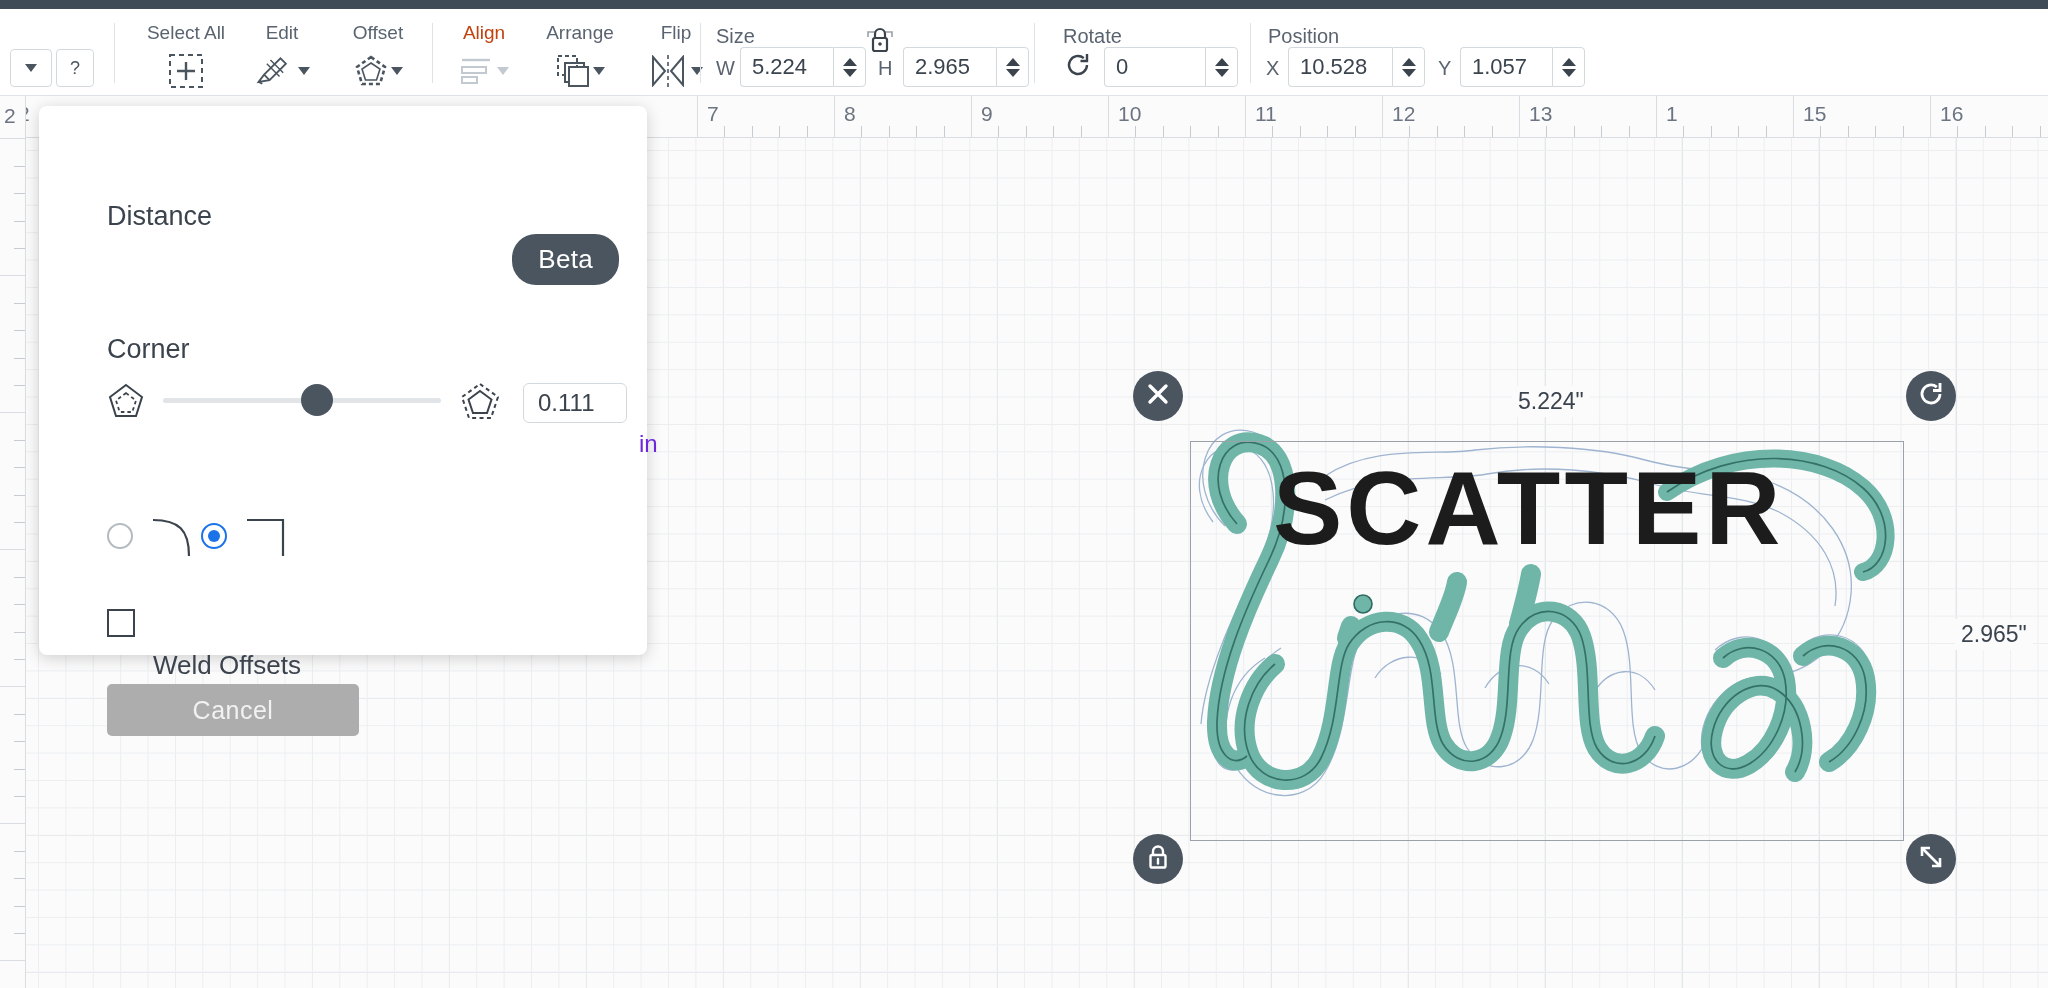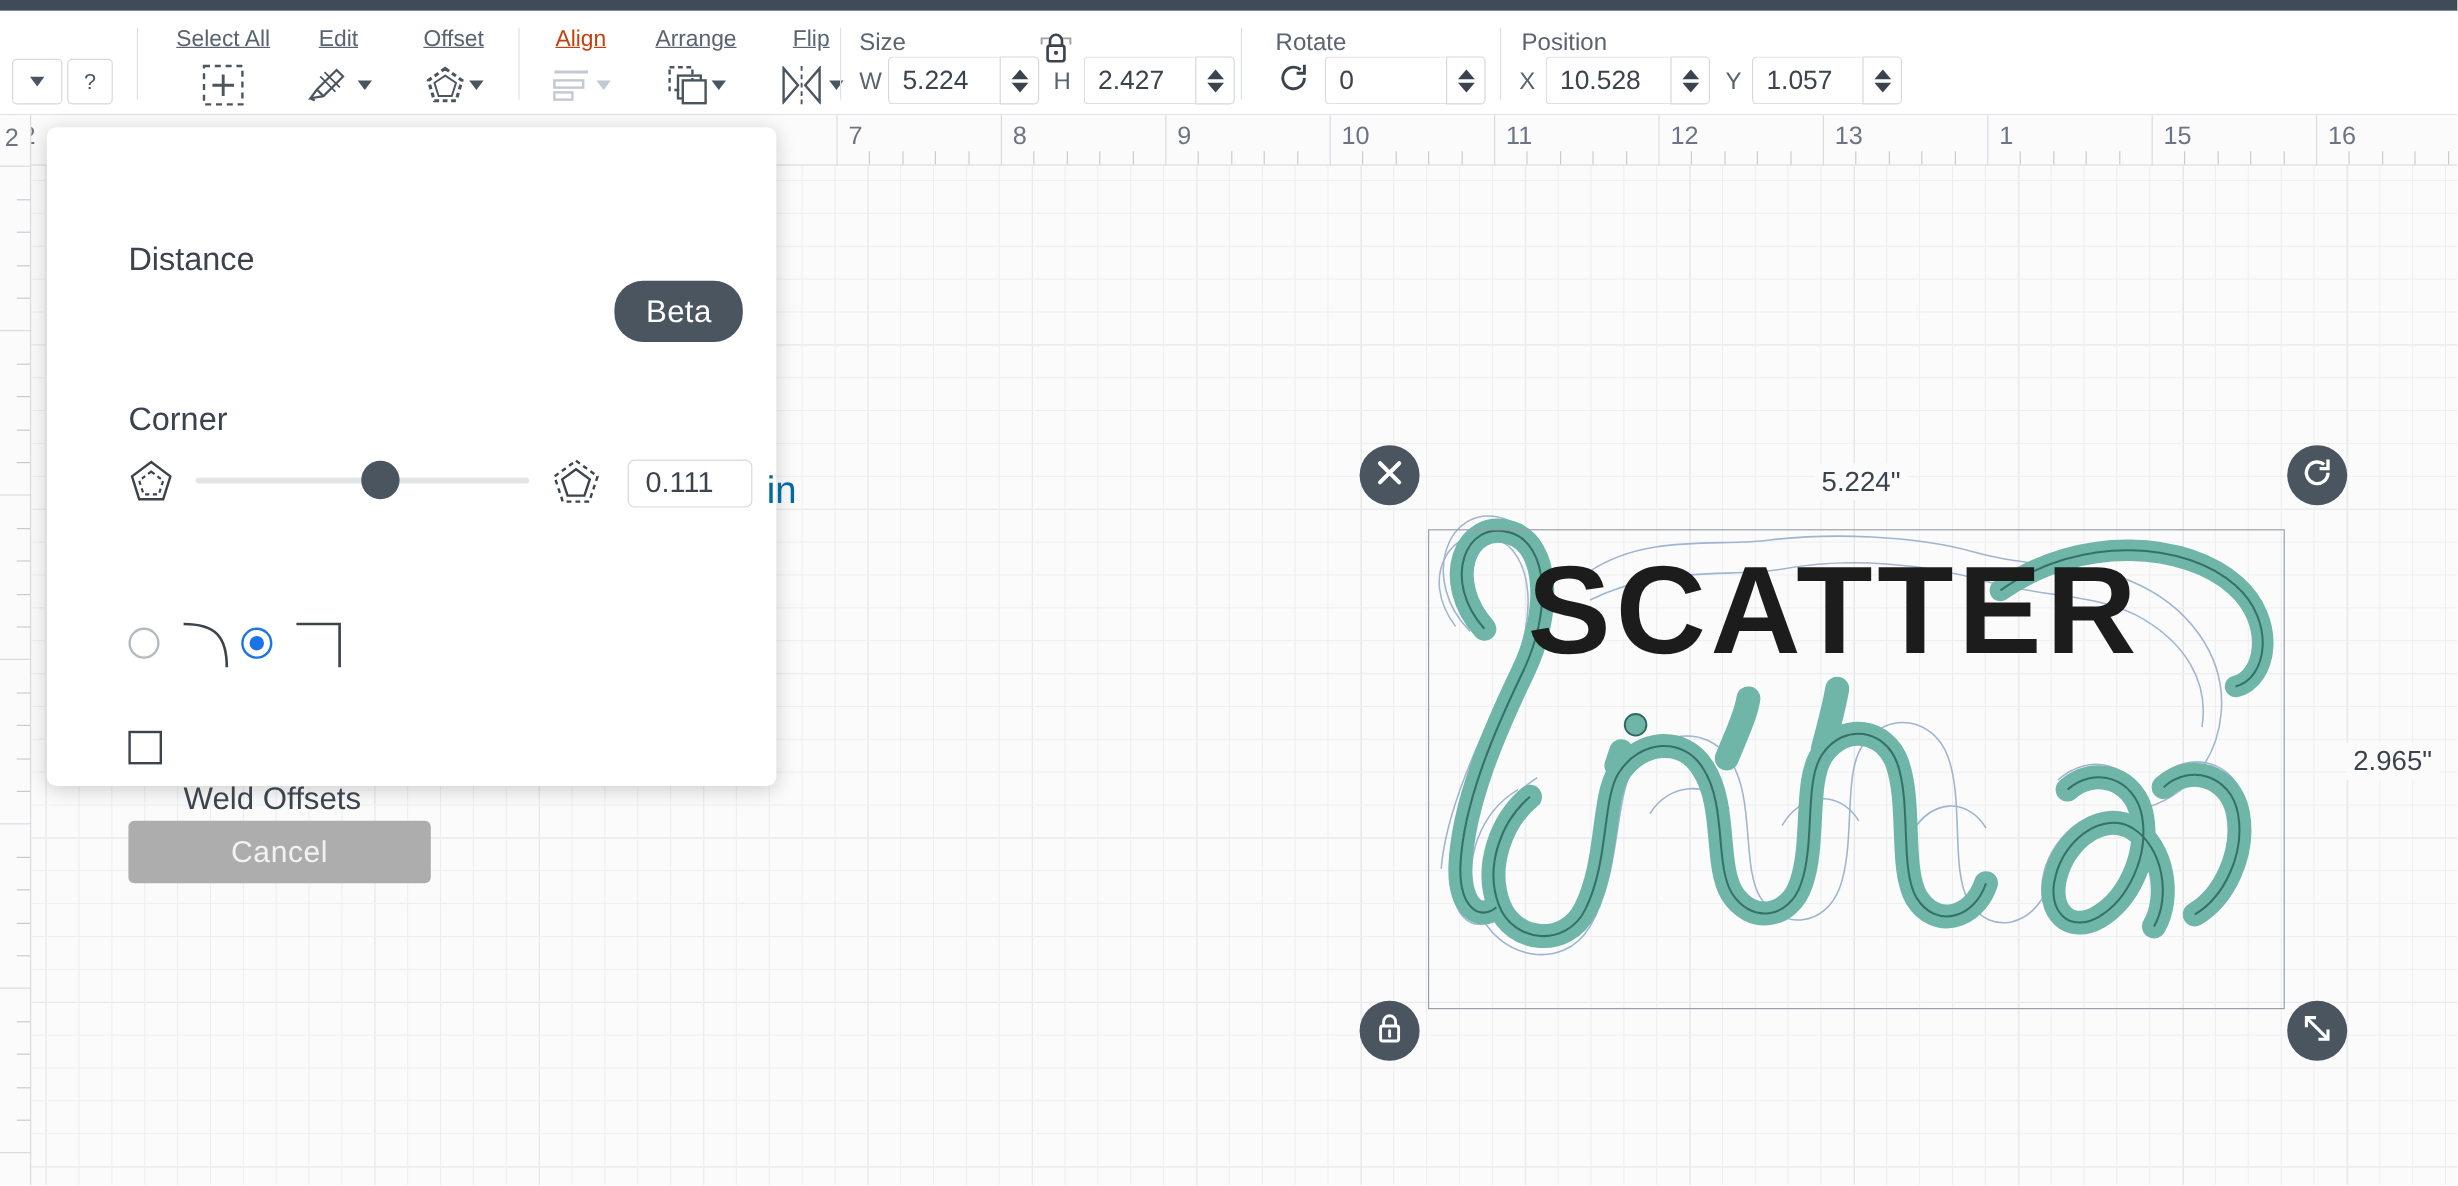--- a/index.html
+++ b/index.html
@@ -22,21 +22,21 @@
     position: absolute; top: 9px; left: 0; width: 2048px; height: 87px;
     background: #ffffff;
     border-bottom: 1px solid #dfe3e8;
   }
   .tb-sep {
     position: absolute; top: 14px; width: 1px; height: 60px;
     background: #dfe3e8;
   }
   .tb-label {
     font-size: 19px; color: #5a6470; text-align: center;
-    white-space: nowrap; line-height: 1; text-decoration: underline;
+    white-space: nowrap; line-height: 1;
   }
   .tb-label.disabled { color: #c2410c; }
 
   
   .sm-btn {
     position: absolute; border: 1px solid #d4d9de; border-radius: 4px;
     background: #fff; display: flex; align-items: center; justify-content: center;
     color: #4a5560; font-size: 18px;
   }
 
@@ -141,21 +141,21 @@
   }
   .slider-thumb {
     position: absolute; width: 32px; height: 32px; border-radius: 50%;
     background: #4a5560;
   }
   .dist-input {
     position: absolute; border: 1px solid #d4d9de; border-radius: 6px;
     background: #fff; font-size: 24px; color: #3b434d;
     display: flex; align-items: center; padding-left: 14px;
   }
-  .unit { position: absolute; font-size: 32px; color: #0369a1; }
+  .unit { position: absolute; font-size: 24px; color: #6d28d9; margin-top: 40px; }
   .radio {
     position: absolute; width: 26px; height: 26px; border-radius: 50%;
     border: 2px solid #b4bac1; background: #fff;
   }
   .radio.on { border-color: #1a73e8; }
   .radio.on::after {
     content: ''; position: absolute; left: 5px; top: 5px;
     width: 12px; height: 12px; border-radius: 50%; background: #1a73e8;
   }
   .checkbox {
@@ -274,21 +274,21 @@
   </span>
 
   <div class="fld-label" style="position:absolute; left:716px; top:48px;">W</div>
   <div class="num-input" style="left:740px; top:38px; width:93px; position:absolute;">5.224</div>
   <div class="spin" style="left:833px; top:38px; position:absolute;">
     <i class="u"></i>
       <i class="d"></i>
   </div>
 
   <div class="fld-label" style="position:absolute; left:878px; top:48px;">H</div>
-  <div class="num-input" style="left:903px; top:38px; width:93px; position:absolute;">2.427</div>
+  <div class="num-input" style="left:903px; top:38px; width:93px; position:absolute;">2.965</div>
   <div class="spin" style="left:996px; top:38px; position:absolute;">
     <i class="u"></i>
       <i class="d"></i>
   </div>
 
   <div class="tb-sep" style="left:1034px;"></div>
 
   <div class="fld-label" style="position:absolute; left:1063px; top:16px;">Rotate</div>
   <span style="position:absolute; left:1062px; top:40px;">
     <svg width="32" height="32" viewBox="0 0 32 32">

